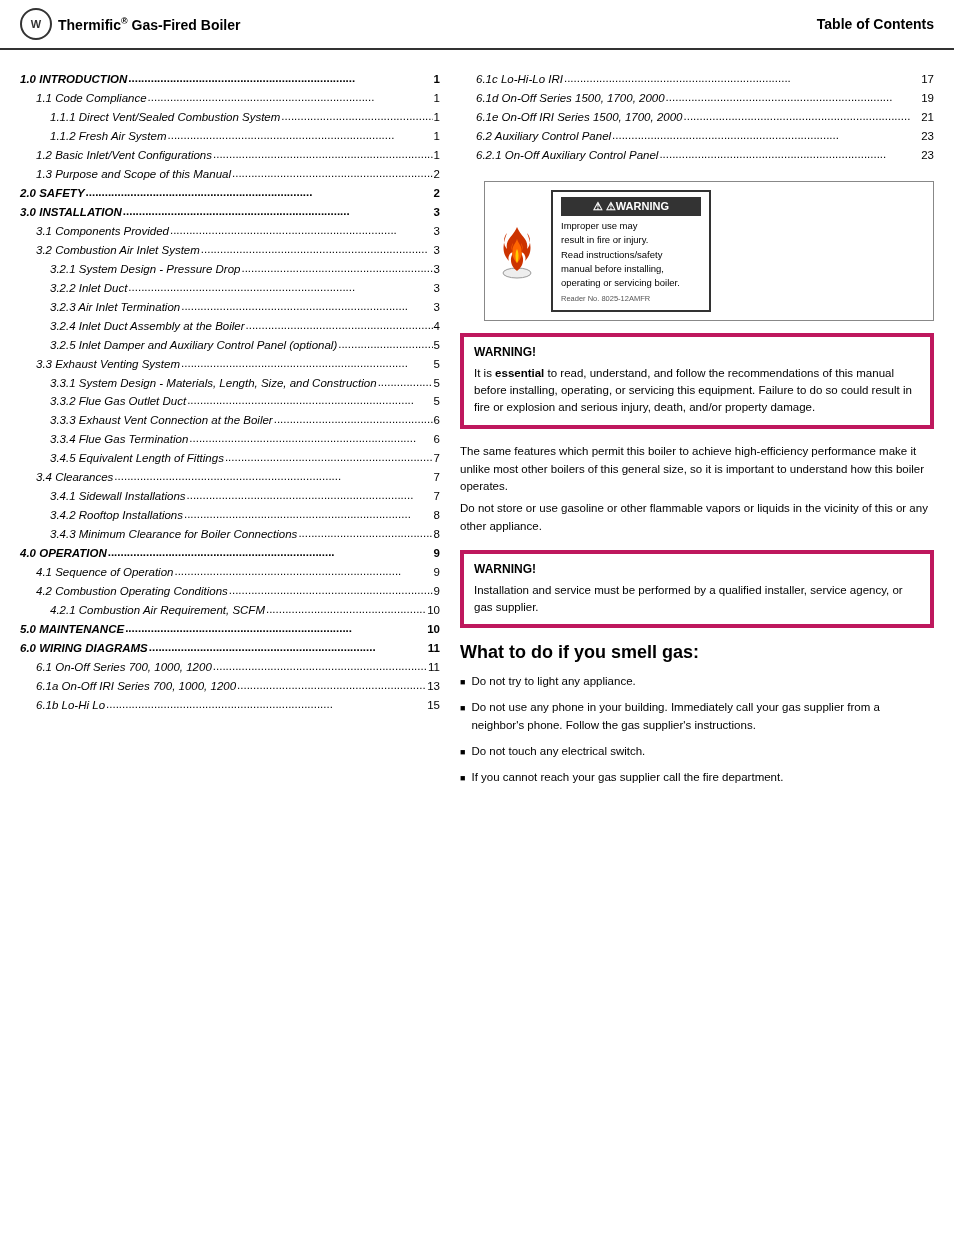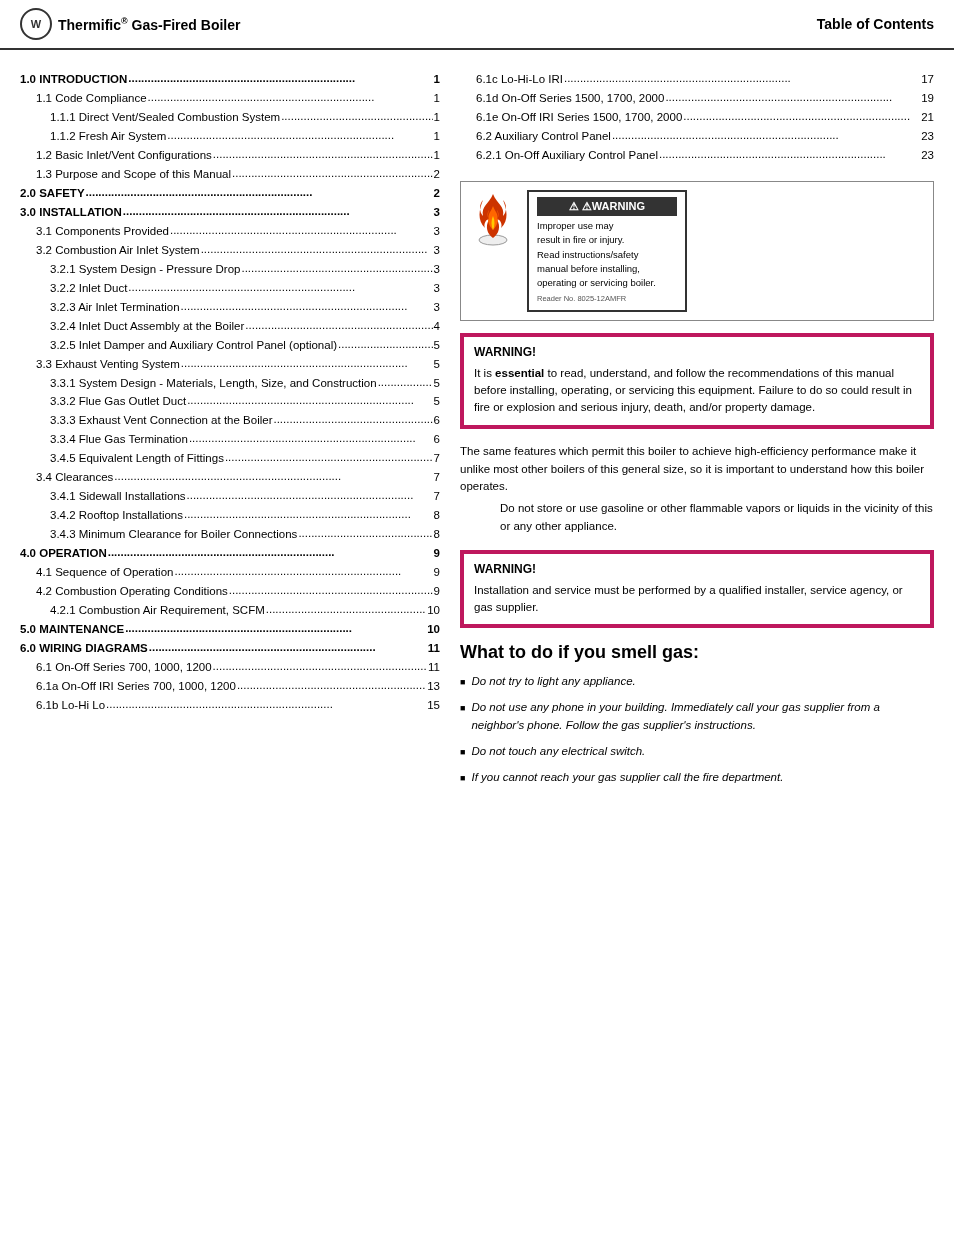--- a/index.html
+++ b/index.html
@@ -67,22 +67,23 @@
     .right-column {
       flex: 1;
     }
 
     
     .warning-image-box {
       border: 1px solid #888;
       padding: 8px;
       margin-bottom: 12px;
       display: flex;
-      align-items: flex-start;
+      align-items: center;
       gap: 10px;
+      margin-left: 24px;
     }
     .warning-sign-text-box {
       border: 2px solid #333;
       padding: 5px 8px;
       font-size: 9.5px;
       line-height: 1.4;
       flex-shrink: 0;
       width: 160px;
     }
     .warning-sign-text-box .warning-header {
@@ -134,38 +135,38 @@
       list-style: none;
       padding: 0;
     }
     .smell-gas-list li {
       display: flex;
       align-items: flex-start;
       gap: 6px;
       font-size: 11.5px;
       line-height: 1.55;
       margin-bottom: 8px;
-      font-style: italic;
     }
     .smell-gas-list li::before {
       content: "■";
       font-size: 9px;
       margin-top: 3px;
       flex-shrink: 0;
     }
 
     
     .toc-line {
       display: flex;
       align-items: baseline;
       line-height: 1.65;
       font-size: 11.5px;
     }
     .toc-line .label {
       white-space: nowrap;
+      font-style: italic;
     }
     .dots {
       flex: 1;
       overflow: hidden;
       white-space: nowrap;
       color: #000;
       margin: 0 1px;
       position: relative;
       bottom: 1px;
     }
@@ -423,21 +424,21 @@
       </div>
     </div>
 
     <div class="warning-box">
       <div class="warn-title">WARNING!</div>
       <p id="warning-box1-text">It is <strong>essential</strong> to read, understand, and follow the recommendations of this manual before installing, operating, or servicing this equipment.  Failure to do so could result in fire or explosion and serious injury, death, and/or property damage.</p>
     </div>
 
     <div class="body-text" id="body-text-1">
         <p style="margin-bottom: 4px;">The same features which permit this boiler to achieve high-efficiency performance make it unlike most other boilers of this general size, so it is important to understand how this boiler operates.</p>
-        <p style="margin-bottom: 6px; margin-left: 40px;">Do not store or use gasoline or other flammable vapors or liquids in the vicinity of this or any other appliance.</p>
+        <p style="margin-bottom: 6px;">Do not store or use gasoline or other flammable vapors or liquids in the vicinity of this or any other appliance.</p>
       </div>
 
     <div class="warning-box">
       <div class="warn-title">WARNING!</div>
       <p>Installation and service must be performed by a qualified installer, service agency, or gas supplier.</p>
     </div>
 
     <div class="smell-gas-section">
       <div class="smell-gas-title">What to do if you smell gas:</div>
       <ul class="smell-gas-list" id="smell-gas-list">

